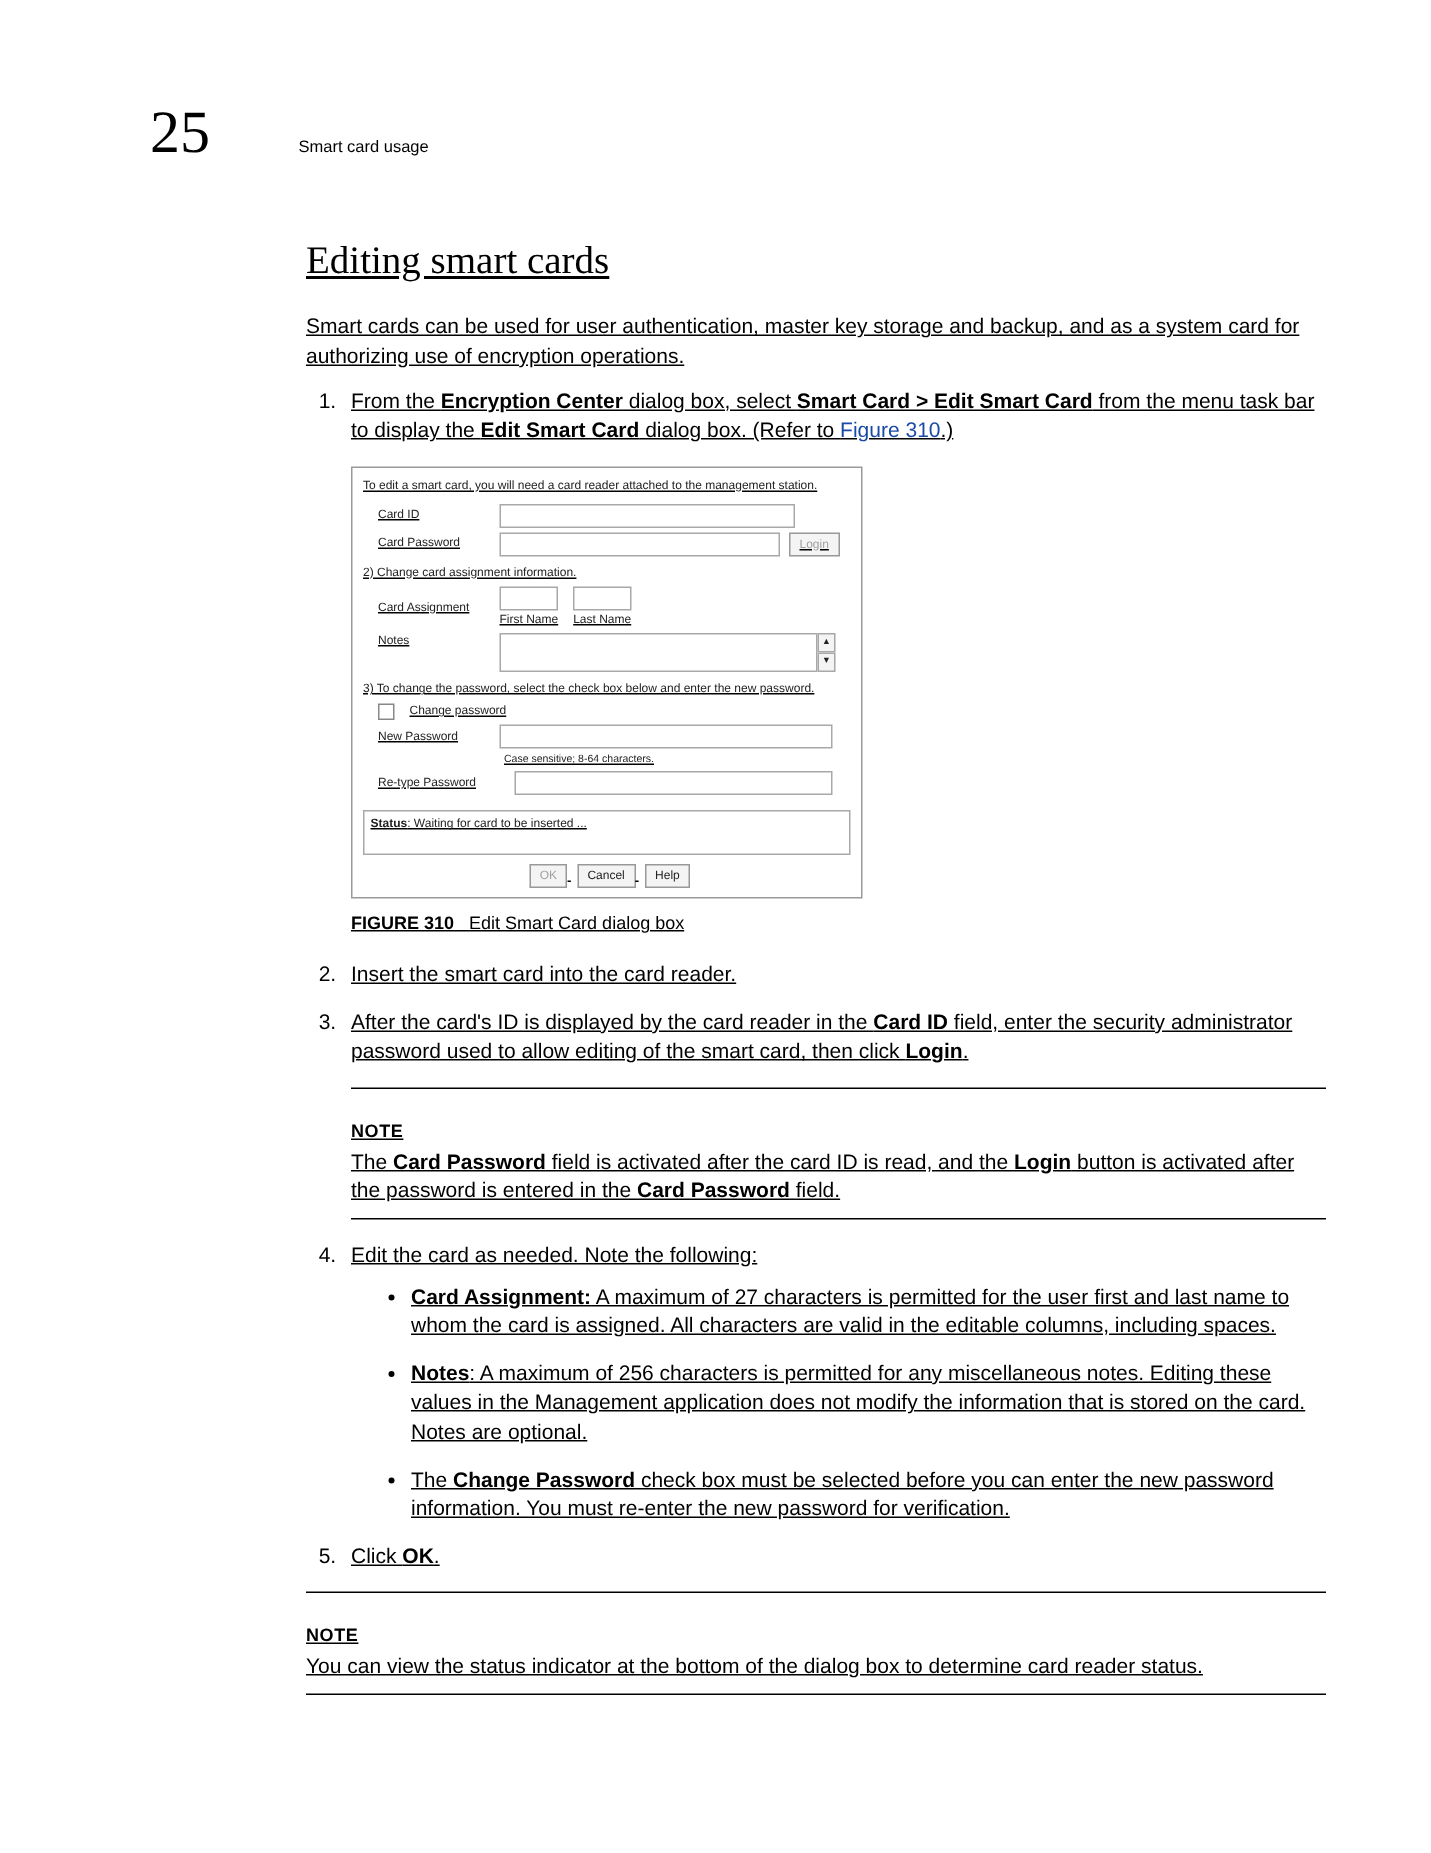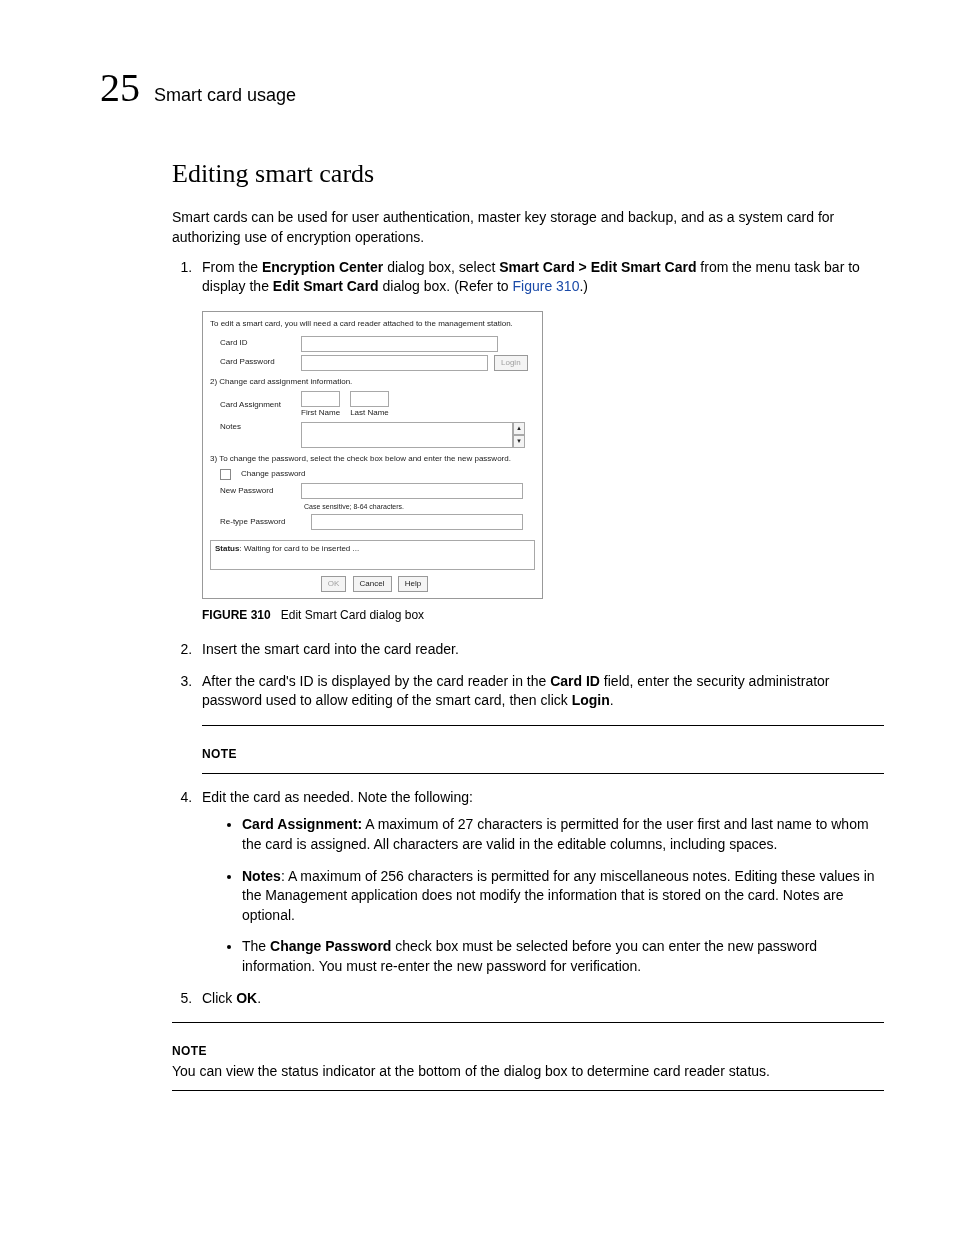--- a/index.html
+++ b/index.html
@@ -18,24 +18,26 @@
     align-items: baseline;
     gap: 14px;
     margin-bottom: 40px;
   }
   .page-number {
     font-size: 40px;
     font-weight: 400;
     font-family: "Times New Roman", serif;
   }
   .page-title {
-    font-size: 18px;
+    font-size: 11px;
+    margin-left: 45px;
   }
   .content {
-    margin-left: 72px;
+    margin-left: 104px;
+    text-decoration: underline;
   }
   h1.section-heading {
     font-family: Georgia, "Times New Roman", serif;
     font-weight: 400;
     font-size: 26px;
     margin: 0 0 16px 0;
   }
   p { margin: 10px 0; }
   ol.steps {
     padding-left: 24px;
@@ -226,20 +228,23 @@
       </div>
     </li>
 
     <li>Insert the smart card into the card reader.</li>
 
     <li>
       <span>After the card's ID is displayed by the card reader in the </span><span class="bold">Card ID</span><span> field, enter the security administrator password used to allow editing of the smart card, then click </span><span class="bold">Login</span><span>.</span>
 
       <div class="note-block">
         <div class="note-label">NOTE</div>
+        <div>
+          <span>The </span><span class="bold">Card Password</span><span> field is activated after the card ID is read, and the </span><span class="bold">Login</span><span> button is activated after the password is entered in the </span><span class="bold">Card Password</span><span> field.</span>
+        </div>
       </div>
     </li>
 
     <li>
       <span>Edit the card as needed. Note the following:</span>
       <ul class="bullets">
         <li>
           <span class="bold">Card Assignment:</span><span> A maximum of 27 characters is permitted for the user first and last name to whom the card is assigned. All characters are valid in the editable columns, including spaces.</span>
         </li>
         <li>

